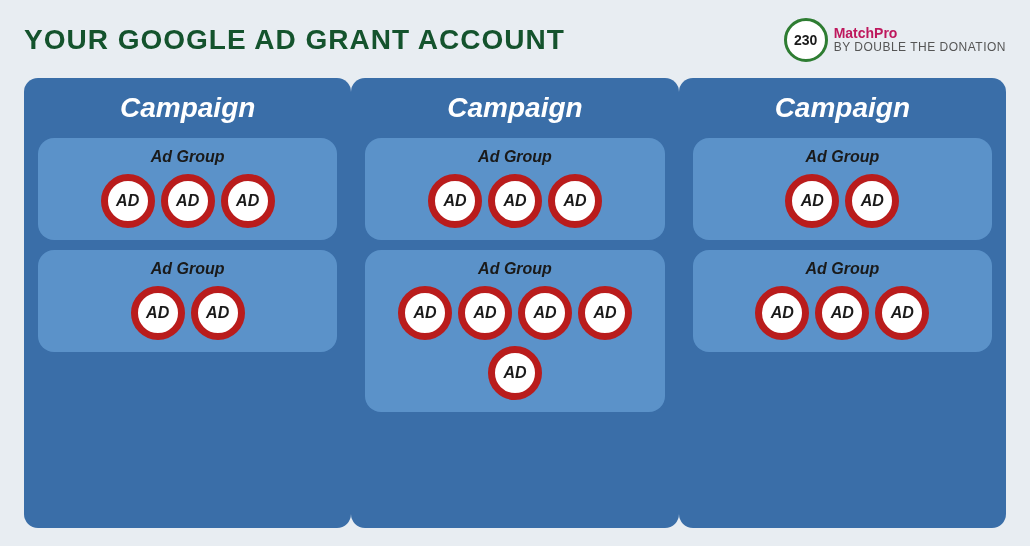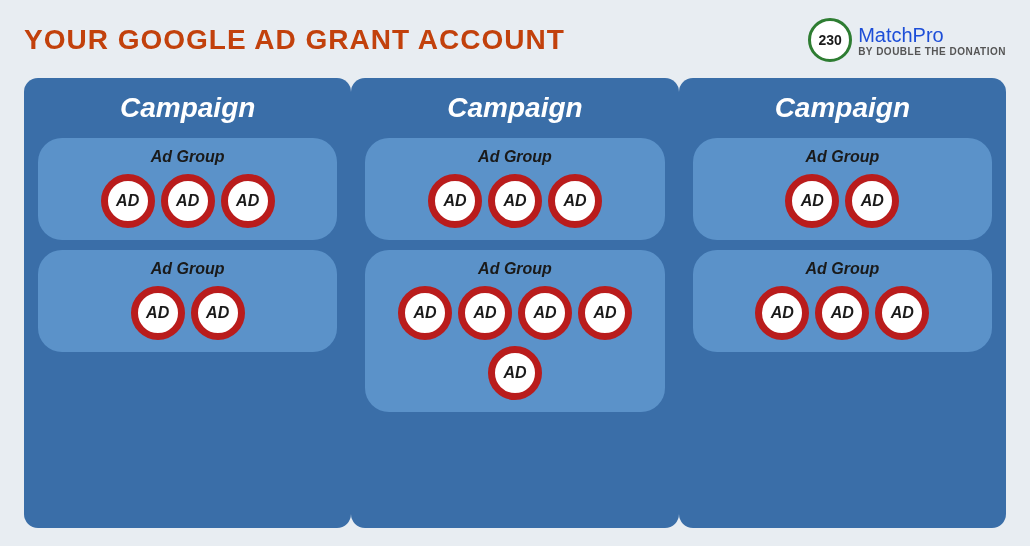--- a/index.html
+++ b/index.html
@@ -26,21 +26,21 @@
       width: 100%;
       display: flex;
       align-items: center;
       justify-content: space-between;
       margin-bottom: 16px;
     }
 
     .main-title {
       font-size: 28px;
       font-weight: 900;
-      color: #c2410c;
+      color: #14532d;
       letter-spacing: 1px;
       text-transform: uppercase;
     }
 
     .logo {
       display: flex;
       align-items: center;
       gap: 6px;
     }
 
@@ -61,28 +61,28 @@
       color: #1a1a1a;
     }
 
     .logo-text {
       display: flex;
       flex-direction: column;
       line-height: 1.1;
     }
 
     .logo-matchpro {
-      font-size: 20px;
+      font-size: 14px;
+      font-weight: 700;
+      color: #be185d;
+    }
+
+    .logo-sub {
+      font-size: 12px;
       font-weight: 400;
-      color: #1d4ed8;
-    }
-
-    .logo-sub {
-      font-size: 10px;
-      font-weight: 700;
       color: #555;
       letter-spacing: 0.5px;
     }
 
     .campaigns-row {
       display: flex;
       width: 100%;
       flex: 1;
     }
 
@@ -100,21 +100,21 @@
       font-size: 28px;
       font-weight: 900;
       color: white;
       text-align: center;
       font-style: italic;
       margin-bottom: 4px;
     }
 
     .ad-group-box {
       background: #5b92c9;
-      border-radius: 24px;
+      border-radius: 16px;
       padding: 10px 12px 12px 12px;
       display: flex;
       flex-direction: column;
       align-items: center;
       gap: 8px;
     }
 
     .ad-group-title {
       font-size: 16px;
       font-weight: 900;

